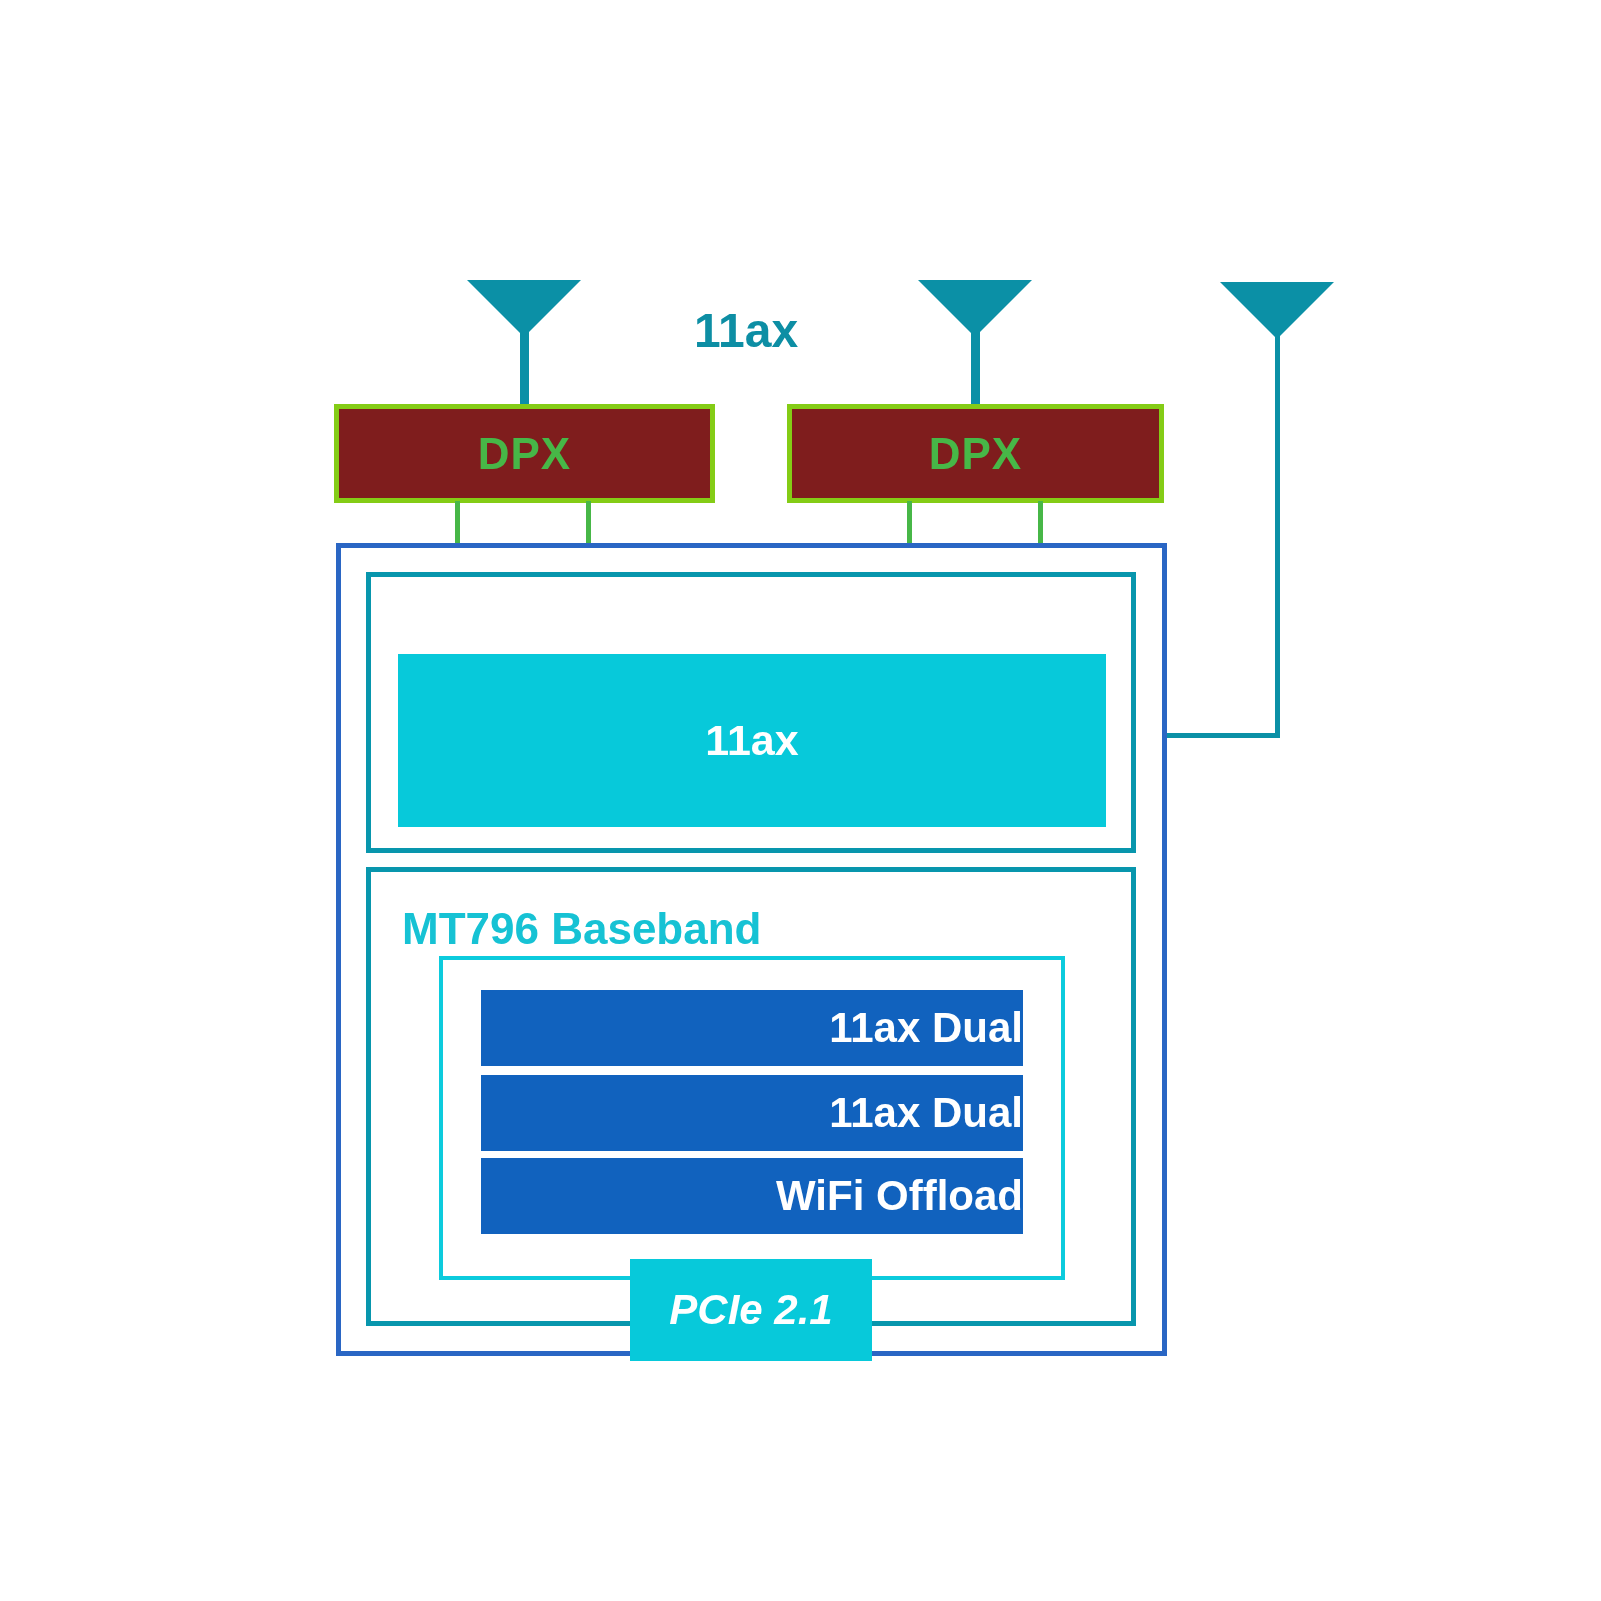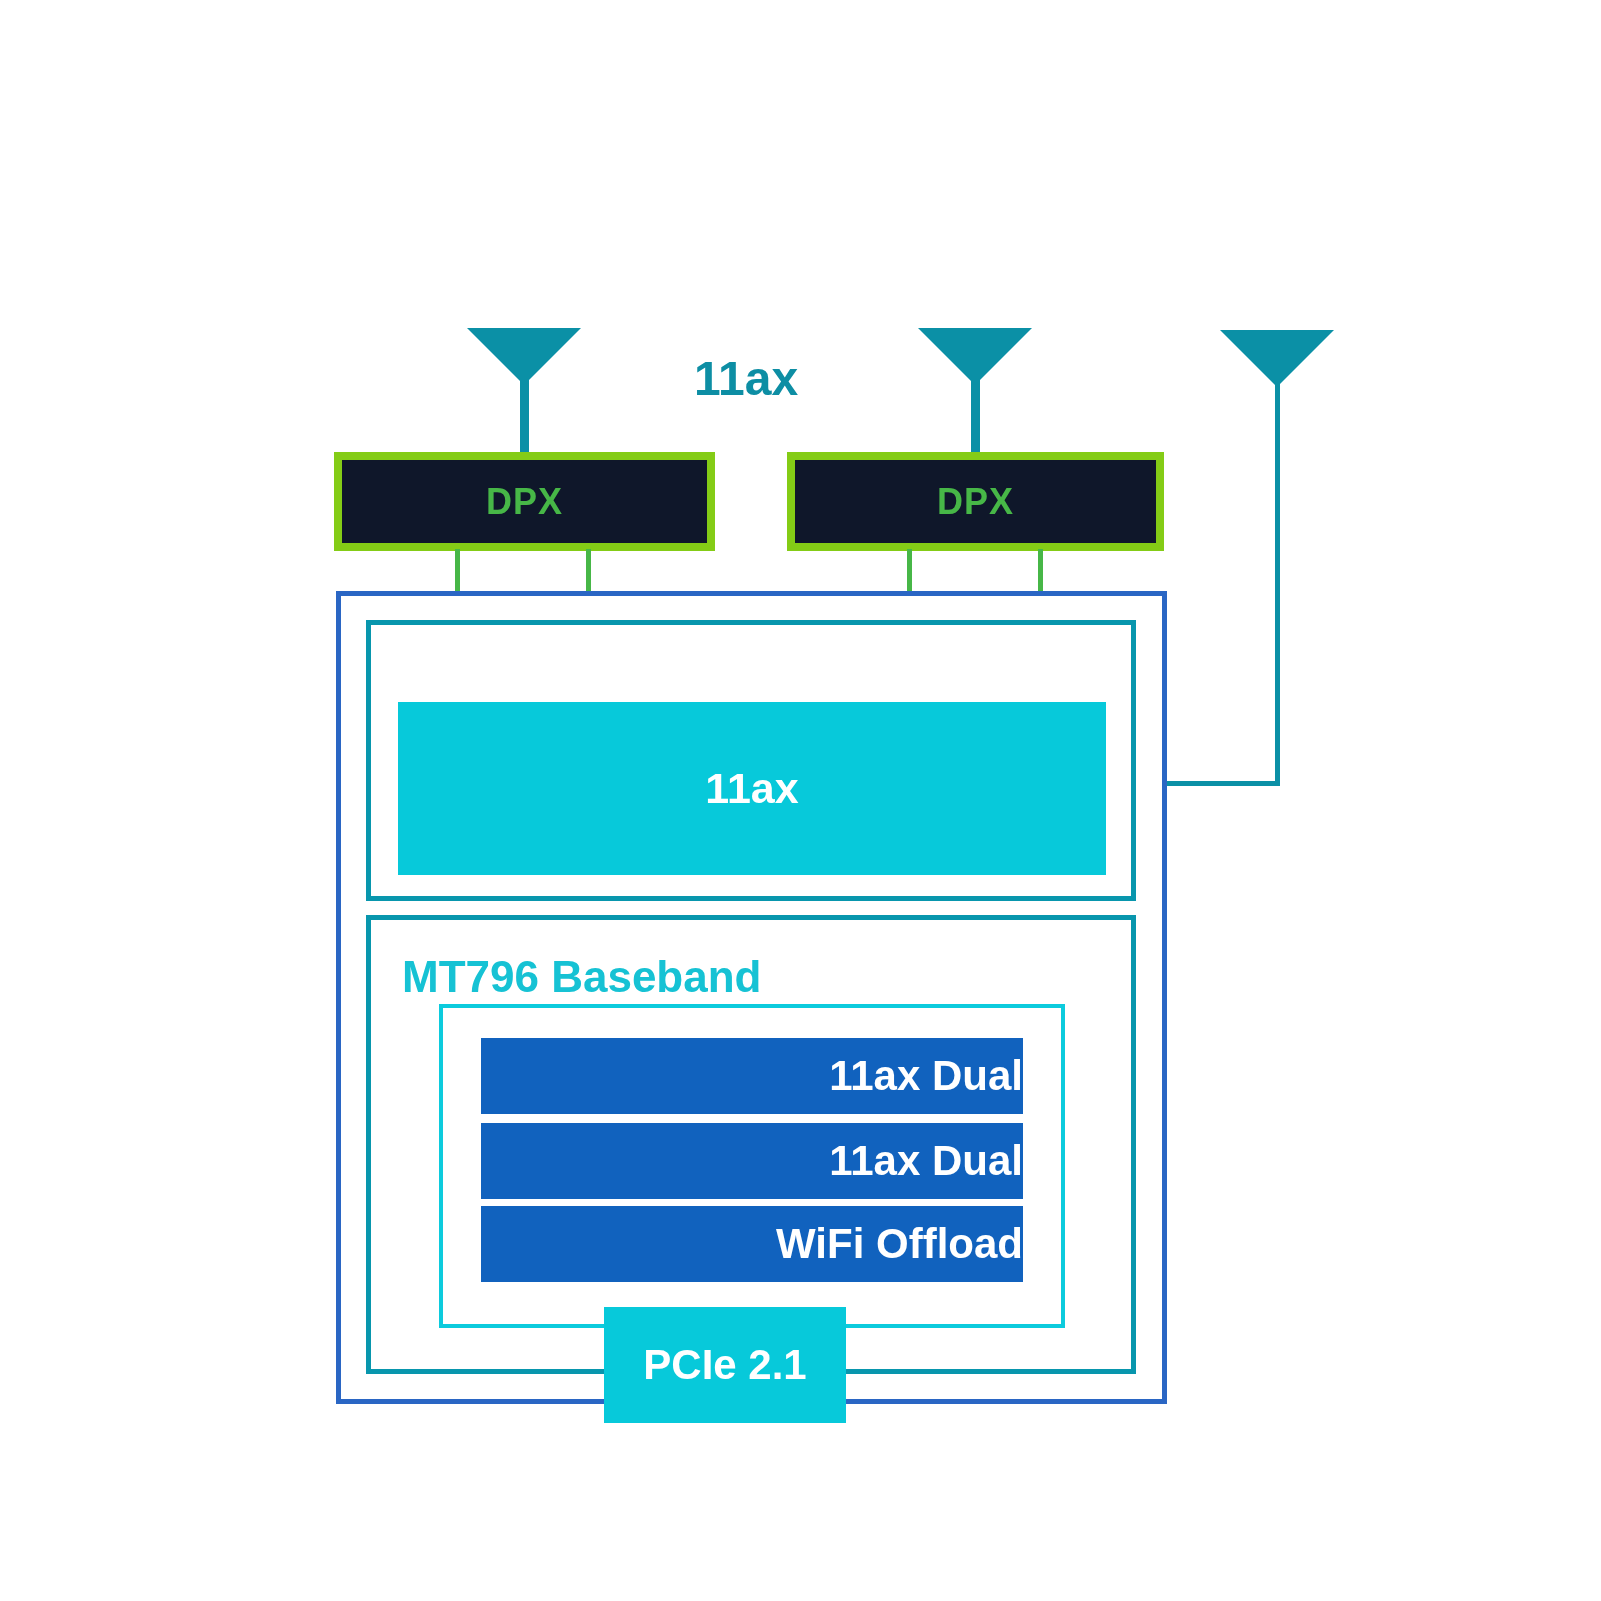--- a/index.html
+++ b/index.html
@@ -8,21 +8,21 @@
     background: #ffffff;
     font-family: "Liberation Sans", "DejaVu Sans", sans-serif;
   }
   .canvas {
     position: relative;
     width: 1601px;
     height: 1601px;
     background: #ffffff;
     overflow: hidden;
   }
-  .abs { position: absolute; box-sizing: border-box; margin-top: 48px; }
+  .abs { position: absolute; box-sizing: border-box; }
 
   
   .ant-tri {
     width: 0; height: 0;
     border-left: 57px solid transparent;
     border-right: 57px solid transparent;
     border-top: 57px solid #0b90a6;
   }
   .ant-stem { background: #0b90a6; }
   .feedline { background: #0b90a6; }
@@ -30,25 +30,25 @@
   
   .top-label {
     color: #0d8ea4;
     font-size: 48px;
     font-weight: 800;
     letter-spacing: 0px;
   }
 
   
   .dpx-box {
-    border: 8px solid #84cc16;
-    background: #0f172a;
+    border: 5px solid #84cc16;
+    background: #7f1d1d;
     display: flex; align-items: center; justify-content: center;
     color: #47b747;
-    font-size: 36px;
+    font-size: 44px;
     font-weight: 800;
     letter-spacing: 1px;
   }
   .stub { background: #47b747; }
 
   
   .outer-box  { border: 5px solid #2a66c4; background: transparent; }
   .sub-box    { border: 5px solid #0896ad; background: #ffffff; }
   .inner-box  { border: 4px solid #0ccbdd; background: transparent; }
 
@@ -130,17 +130,17 @@
   <div class="abs module-bar" style="left:481px; top:990px; width:542px; height:76px;">
     <span>11ax Dual</span>
   </div>
   <div class="abs module-bar" style="left:481px; top:1075px; width:542px; height:76px;">
     <span>11ax Dual</span>
   </div>
   <div class="abs module-bar" style="left:481px; top:1158px; width:542px; height:76px;">
     <span>WiFi Offload</span>
   </div>
 
-  <div class="abs pcie-box" style="left:604px; top:1259px; width:242px; height:116px;">
+  <div class="abs pcie-box" style="left:630px; top:1259px; width:242px; height:102px;font-style:italic;">
     <span>PCIe 2.1</span>
   </div>
 
 </div>
 
 </body></html>

